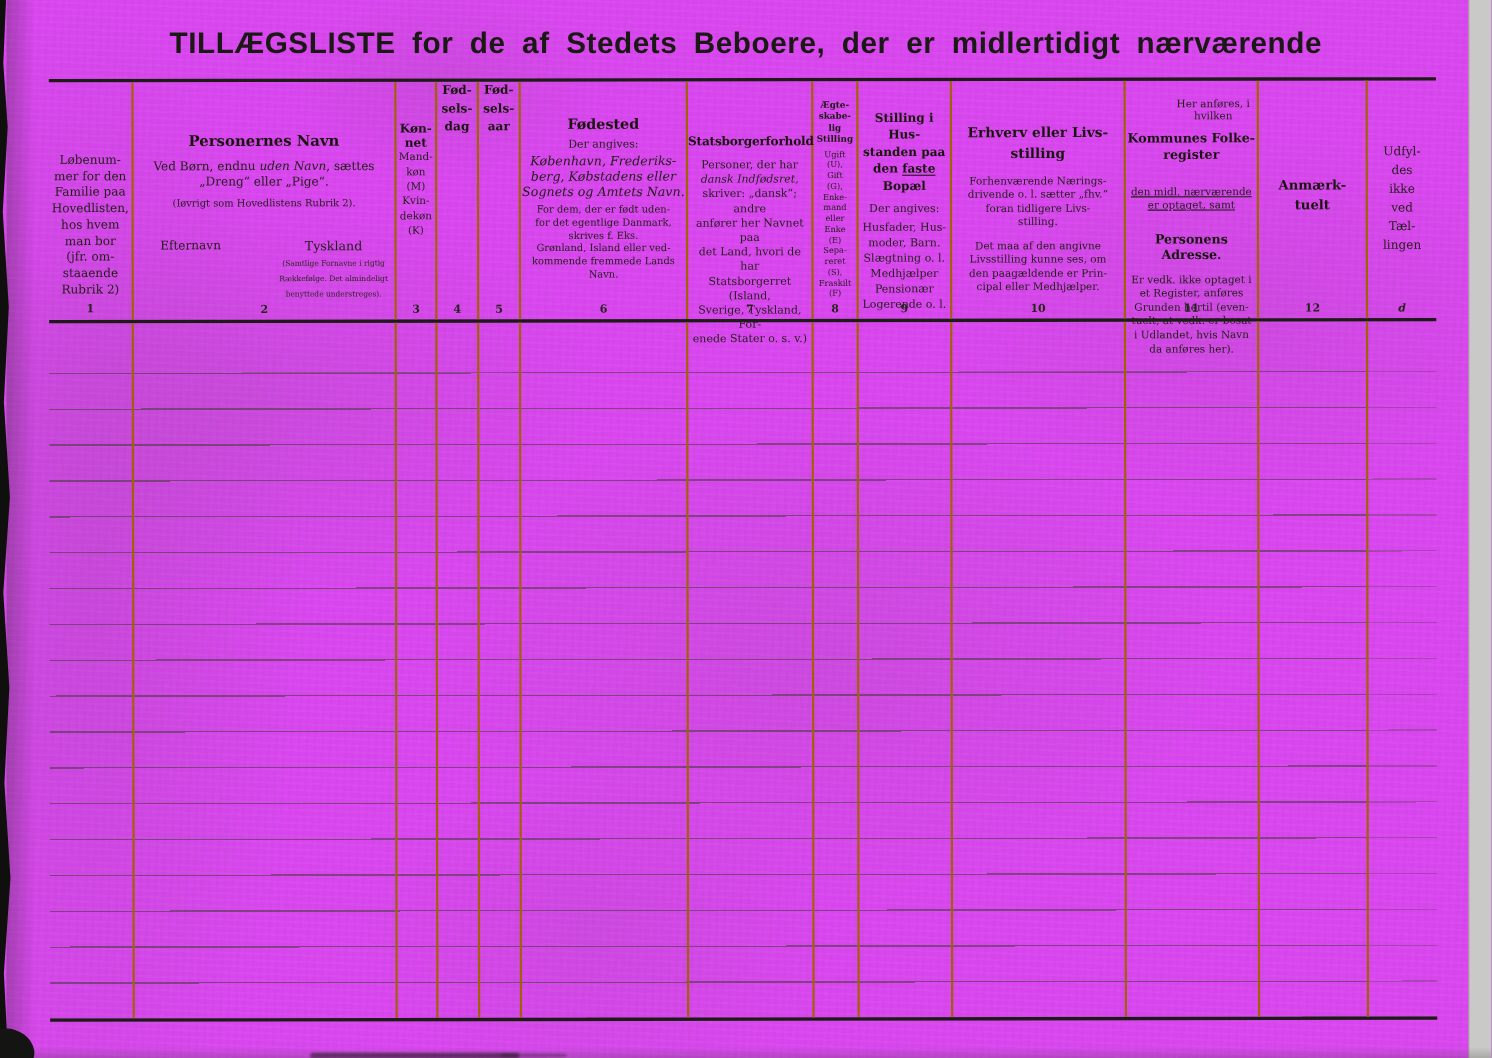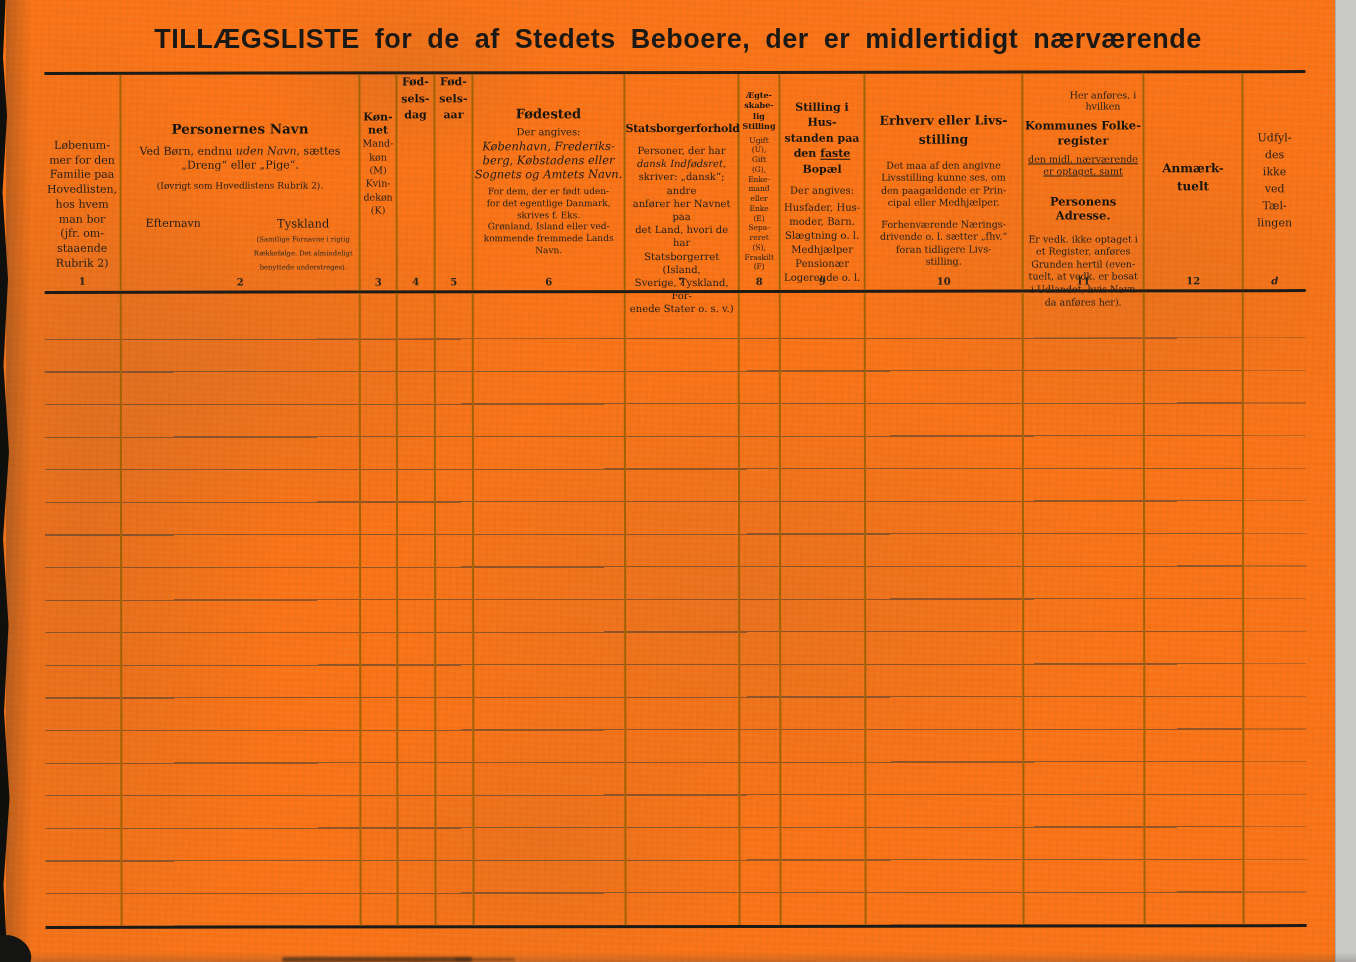--- a/index.html
+++ b/index.html
@@ -1,18 +1,18 @@
 <!DOCTYPE html>
 <html><head>
 <meta charset="utf-8">
 <style>
   html,body{margin:0;padding:0;}
   body{width:1356px;height:962px;overflow:hidden;background:#bfbfbd;
        font-family:"DejaVu Serif", serif;color:#211e18;}
-  .sheet{position:relative;width:1356px;height:962px;background:#f97316;overflow:hidden;}
+  .sheet{position:relative;width:1356px;height:962px;background:#d946ef;overflow:hidden;}
 
   
   .mottle{position:absolute;inset:0;pointer-events:none;
     background:
       radial-gradient(420px 260px at 18% 38%, rgba(96,94,88,.11), transparent 70%),
       radial-gradient(520px 320px at 55% 62%, rgba(99,97,90,.10), transparent 70%),
       radial-gradient(380px 240px at 83% 30%, rgba(96,94,88,.09), transparent 70%),
       radial-gradient(300px 200px at 40% 88%, rgba(90,88,82,.09), transparent 70%),
       radial-gradient(260px 700px at 6% 55%, rgba(80,78,74,.12), transparent 75%),
       radial-gradient(200px 120px at 30% 8%, rgba(84,82,76,.10), transparent 70%),
@@ -91,21 +91,21 @@
   .c8-text{font-size:7.5px;line-height:1.3;}
   .h9{padding-top:26px;}
   .c9-title{font-size:11px;line-height:1.4;margin-bottom:8px;}
   .c9-sub{font-size:10px;margin-bottom:5px;}
   .c9-text{font-size:10px;line-height:1.4;}
   .h10{padding-top:38px;}
   .c10-title{font-size:12.5px;line-height:1.5;margin-bottom:10px;}
   .c10-p{font-size:9.5px;line-height:1.32;margin-bottom:9px;}
   .h11{padding-top:16px;}
   .c11-pre{font-size:9.5px;margin-bottom:7px;padding-left:40px;}
-  .c11-t{font-size:11.5px;line-height:1.3;margin-bottom:5px;}
+  .c11-t{font-size:11.5px;line-height:1.3;margin-bottom:21px;}
   .c11-mid{font-size:9.5px;line-height:1.3;margin-bottom:16px;text-decoration:underline;}
   .c11-t2{font-size:11.5px;margin-bottom:11px;}
   .c11-p{font-size:9.5px;line-height:1.33;}
   .h12{padding-top:86px;}
   .c12-title{font-size:12px;line-height:1.5;}
   .h13{padding-top:56px;}
   .c13-text{font-size:11px;line-height:1.55;}
   .numd{font-style:italic;}
 </style>
 </head>
@@ -235,28 +235,28 @@
 Slægtning o. l.
 Medhjælper
 Pensionær
 Logerende o. l.</div>
         <div class="num">9</div>
       </div>
 
       <div class="hcell h10 w10">
         <div class="b c10-title pl">Erhverv eller Livs-
 stilling</div>
+        <div class="c10-p pl">Forhenværende Nærings-
+drivende o. l. sætter „fhv.“
+foran tidligere Livs-
+stilling.</div>
         <div class="c10-p pl">Det maa af den angivne
 Livsstilling kunne ses, om
 den paagældende er Prin-
 cipal eller Medhjælper.</div>
-        <div class="c10-p pl">Forhenværende Nærings-
-drivende o. l. sætter „fhv.“
-foran tidligere Livs-
-stilling.</div>
         <div class="num">10</div>
       </div>
 
       <div class="hcell h11 w11">
         <div class="c11-pre">Her anføres, i hvilken</div>
         <div class="b c11-t pl">Kommunes Folke-
 register</div>
         <div class="c11-mid pl">den midl. nærværende
 er optaget, samt</div>
         <div class="b c11-t2">Personens Adresse.</div>

